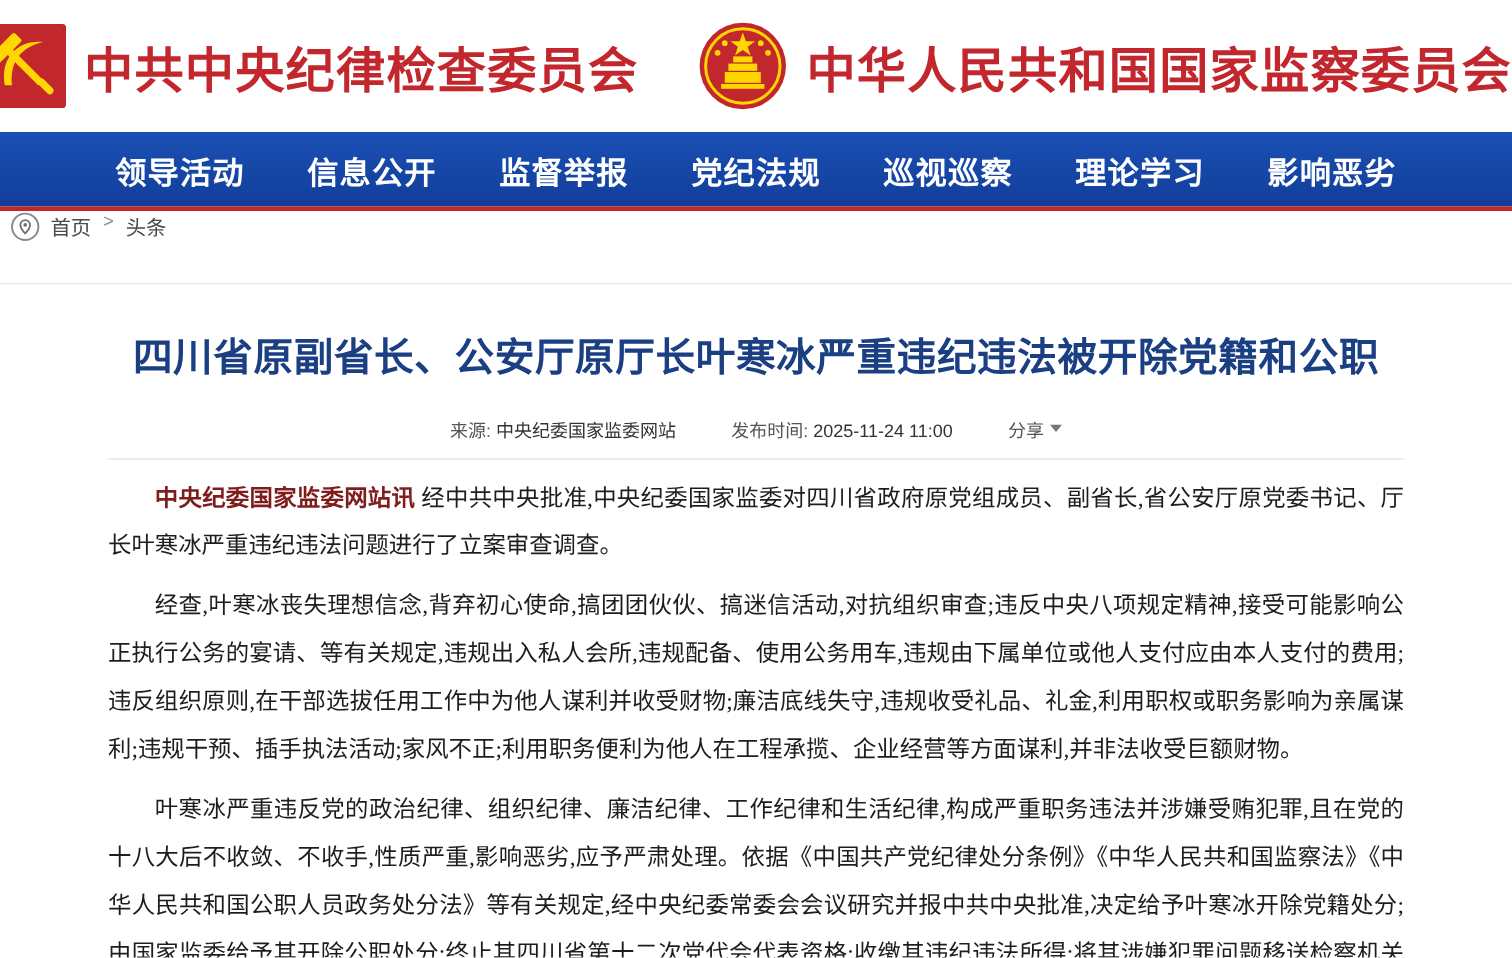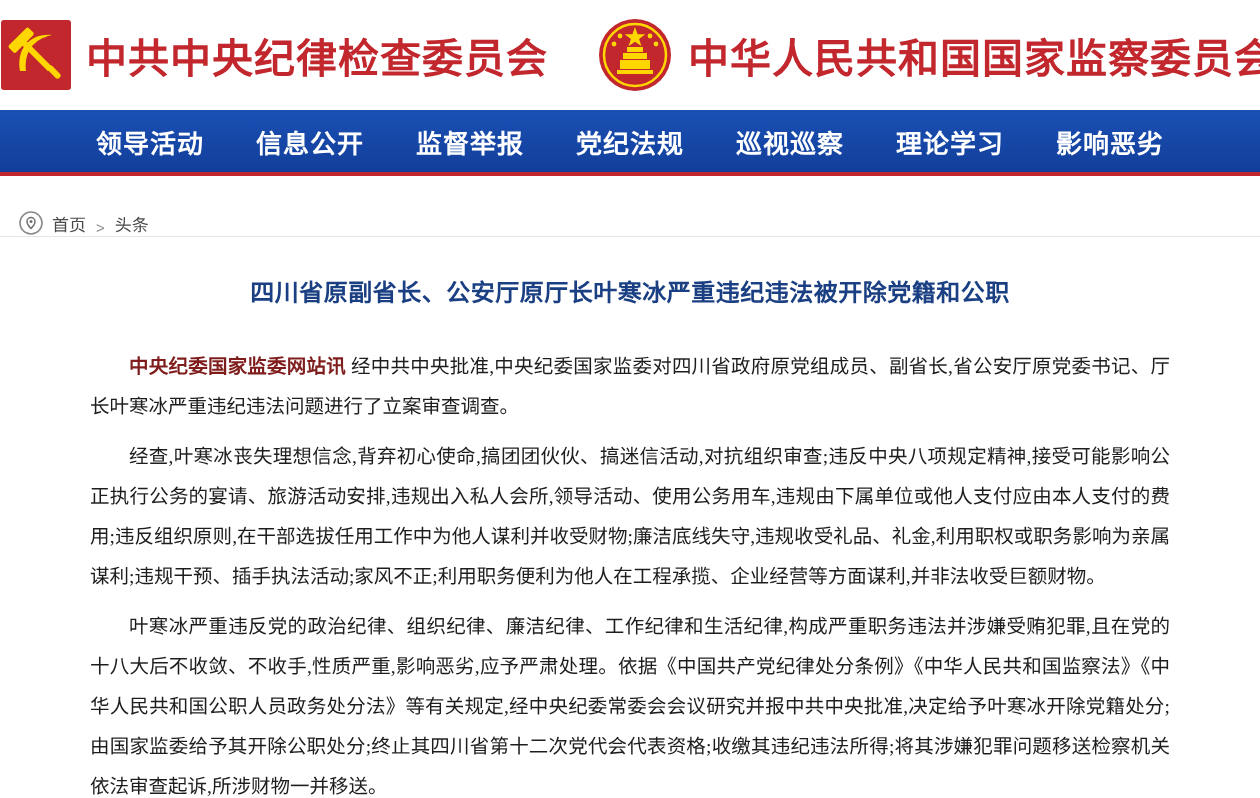--- a/index.html
+++ b/index.html
@@ -13,21 +13,21 @@
     font-family: "Liberation Sans", "DejaVu Sans", sans-serif;
     overflow: hidden;
   }
 
   
   .masthead {
     height: 110px;
     background: #ffffff;
     display: flex;
     align-items: center;
-    justify-content: space-between;
+    justify-content: flex-end;
     gap: 48px;
     border-bottom: 0;
   }
   .brand {
     display: flex;
     align-items: center;
     gap: 14px;
   }
   .brand-title {
     font-family: "Liberation Serif", "DejaVu Serif", serif;
@@ -70,22 +70,22 @@
     padding: 0 26px;
     cursor: pointer;
     white-space: nowrap;
     letter-spacing: 1px;
   }
 
   
   .breadcrumb {
     height: 60px;
     display: flex;
-    align-items: flex-end;
-    padding-left: 18px;
+    align-items: flex-start;
+    padding-left: 8px;
     gap: 8px;
     border-bottom: 1px solid #e6e6e6;
     background: #ffffff;
   }
   .breadcrumb .loc-icon {
     width: 26px; height: 26px;
     flex: 0 0 auto;
     color: #7a7a7a;
   }
   .breadcrumb a, .breadcrumb span.crumb {
@@ -101,21 +101,21 @@
   }
 
   
   .article {
     width: 1080px;
     margin: 0 auto;
     padding-top: 26px;
   }
   .headline {
     font-family: "Liberation Serif", "DejaVu Serif", serif;
-    font-size: 24px;
+    font-size: 33px;
     font-weight: bold;
     color: #1a3f82;
     text-align: center;
     line-height: 1.5;
     margin: 12px 0 22px 0;
     letter-spacing: 0.5px;
   }
   .meta {
     display: flex;
     align-items: center;
@@ -229,20 +229,34 @@
   </span>
   <a>首页</a>
   <span class="sep">&gt;</span>
   <span class="crumb">头条</span>
 </div>
 
 <div class="article">
 
   <h1 class="headline">四川省原副省长、公安厅原厅长叶寒冰严重违纪违法被开除党籍和公职</h1>
 
+  <div class="meta">
+    <span class="piece">
+      <span class="label">来源:</span>
+      <span class="value">中央纪委国家监委网站</span>
+    </span>
+    <span class="piece">
+      <span class="label">发布时间:</span>
+      <span class="value">2025-11-24 11:00</span>
+    </span>
+    <span class="share">
+      <span>分享</span>
+      <span class="caret"></span>
+    </span>
+  </div>
 
   <div class="body-text">
     <p class="first"><span class="lead-source">中央纪委国家监委网站讯</span><span> 经中共中央批准,中央纪委国家监委对四川省政府原党组成员、副省长,省公安厅原党委书记、厅长叶寒冰严重违纪违法问题进行了立案审查调查。</span></p>
-    <p>经查,叶寒冰丧失理想信念,背弃初心使命,搞团团伙伙、搞迷信活动,对抗组织审查;违反中央八项规定精神,接受可能影响公正执行公务的宴请、旅游活动安排,违规出入私人会所,领导活动、使用公务用车,违规由下属单位或他人支付应由本人支付的费用;违反组织原则,在干部选拔任用工作中为他人谋利并收受财物;廉洁底线失守,违规收受礼品、礼金,利用职权或职务影响为亲属谋利;违规干预、插手执法活动;家风不正;利用职务便利为他人在工程承揽、企业经营等方面谋利,并非法收受巨额财物。</p>
+    <p>经查,叶寒冰丧失理想信念,背弃初心使命,搞团团伙伙、搞迷信活动,对抗组织审查;违反中央八项规定精神,接受可能影响公正执行公务的宴请、等有关规定,违规出入私人会所,违规配备、使用公务用车,违规由下属单位或他人支付应由本人支付的费用;违反组织原则,在干部选拔任用工作中为他人谋利并收受财物;廉洁底线失守,违规收受礼品、礼金,利用职权或职务影响为亲属谋利;违规干预、插手执法活动;家风不正;利用职务便利为他人在工程承揽、企业经营等方面谋利,并非法收受巨额财物。</p>
     <p>叶寒冰严重违反党的政治纪律、组织纪律、廉洁纪律、工作纪律和生活纪律,构成严重职务违法并涉嫌受贿犯罪,且在党的十八大后不收敛、不收手,性质严重,影响恶劣,应予严肃处理。依据《中国共产党纪律处分条例》《中华人民共和国监察法》《中华人民共和国公职人员政务处分法》等有关规定,经中央纪委常委会会议研究并报中共中央批准,决定给予叶寒冰开除党籍处分;由国家监委给予其开除公职处分;终止其四川省第十二次党代会代表资格;收缴其违纪违法所得;将其涉嫌犯罪问题移送检察机关依法审查起诉,所涉财物一并移送。</p>
   </div>
 
 </div>
 
 </body></html>

